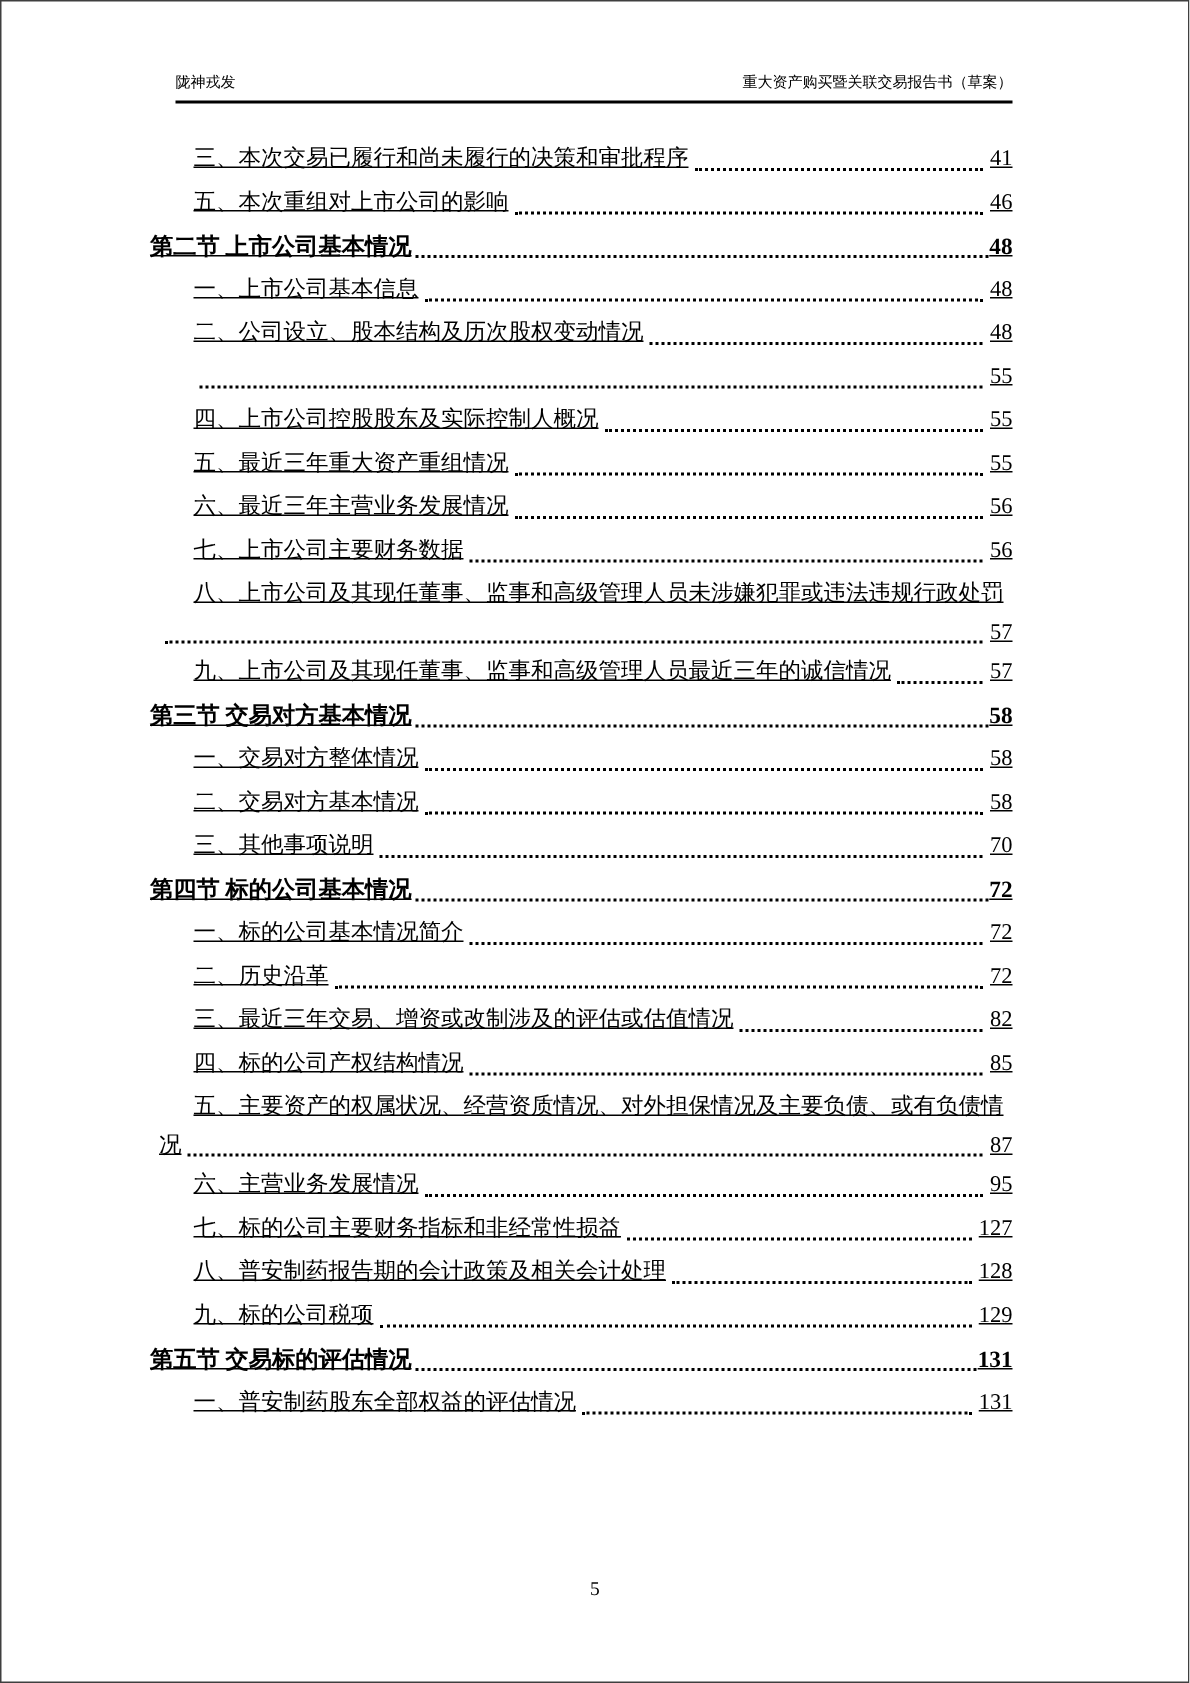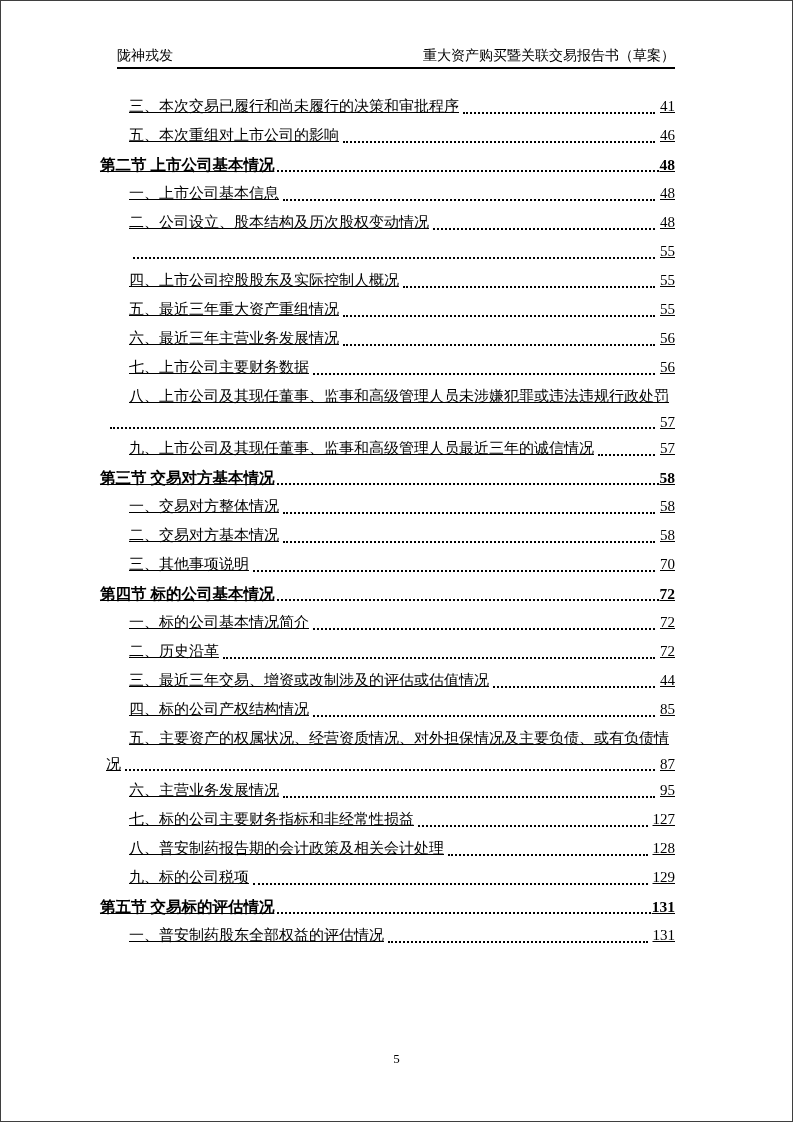--- a/index.html
+++ b/index.html
@@ -20,21 +20,21 @@
     padding: 0 117px 0 99px;
   }
   .page-header {
     margin-left: 17px;
     padding-top: 46px;
     padding-bottom: 3px;
     border-bottom: 2px solid #000;
     display: flex;
     justify-content: space-between;
     align-items: flex-end;
-    font-size: 14px;
+    font-size: 10px;
     line-height: 17px;
   }
   .toc { margin-top: 23px; }
   .toc-row {
     display: flex;
     align-items: baseline;
     font-size: 15px;
     line-height: 29px;
     text-decoration: underline;
   }
@@ -176,21 +176,21 @@
     <span class="toc-page">72</span>
   </div>
       <div class="toc-row lvl2">
     <span class="toc-text">二、历史沿革</span>
     <span class="leader"></span>
     <span class="toc-page">72</span>
   </div>
       <div class="toc-row lvl2">
     <span class="toc-text">三、最近三年交易、增资或改制涉及的评估或估值情况</span>
     <span class="leader"></span>
-    <span class="toc-page">44</span>
+    <span class="toc-page">82</span>
   </div>
       <div class="toc-row lvl2">
     <span class="toc-text">四、标的公司产权结构情况</span>
     <span class="leader"></span>
     <span class="toc-page">85</span>
   </div>
       <div class="toc-row wrapped lvl2">
     <div class="wrap-line1">
       <span class="toc-text">五、主要资产的权属状况、经营资质情况、对外担保情况及主要负债、或有负债情</span>
     </div>

